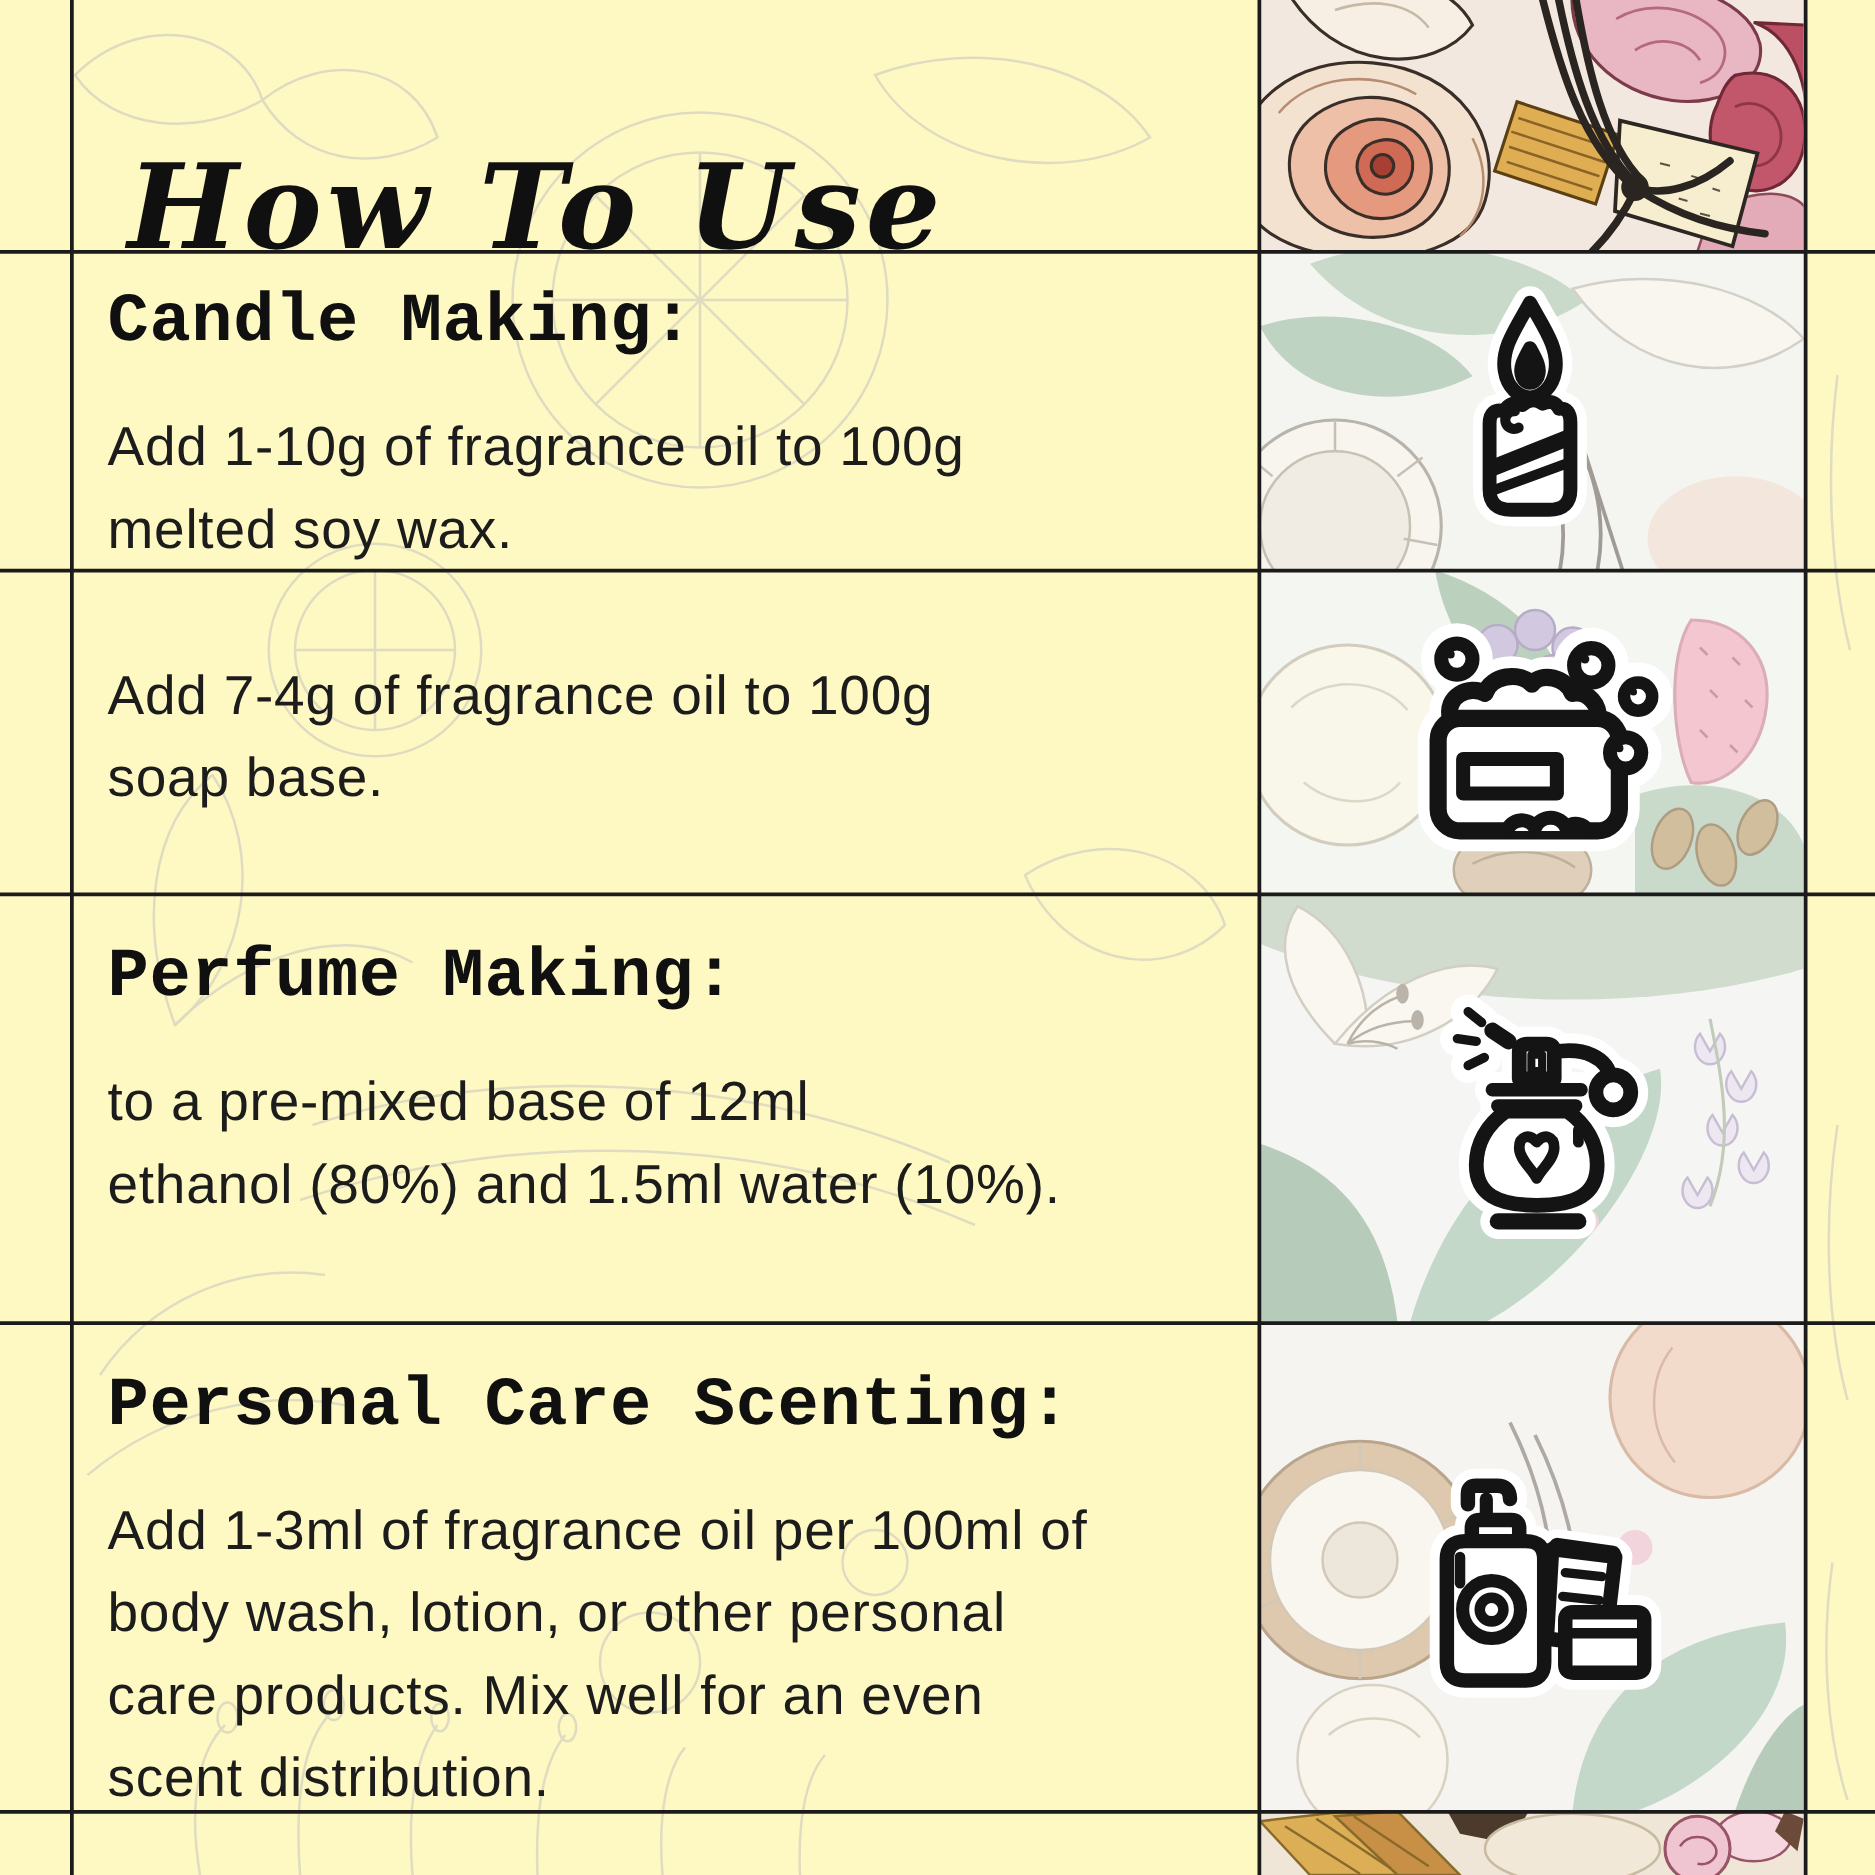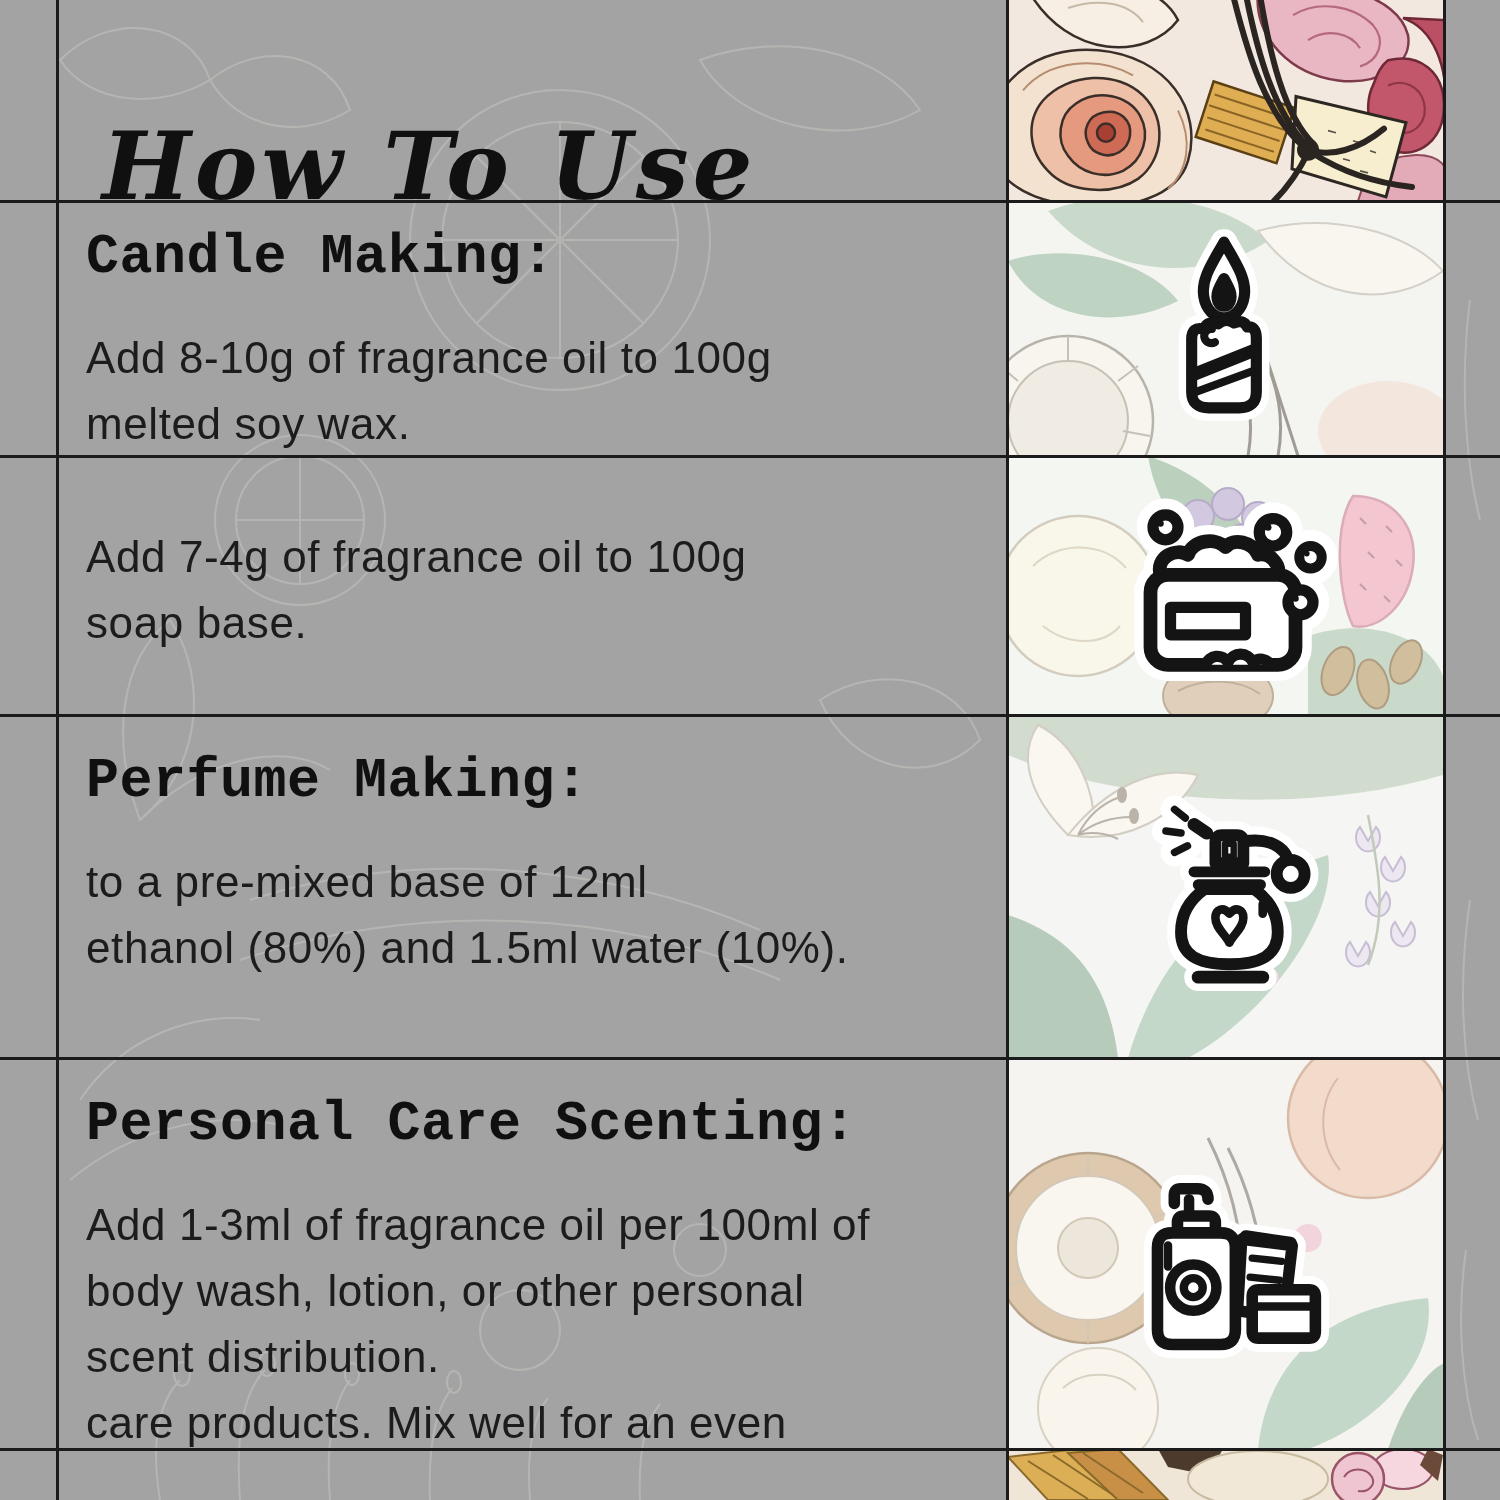--- a/index.html
+++ b/index.html
@@ -1,16 +1,16 @@
 <!DOCTYPE html>
 <html><head>
 <meta charset="utf-8">
 <style>
   html,body{margin:0;padding:0;background:#ffffff;}
-  .page{position:relative;width:1500px;height:1500px;background:#a3a3a3;overflow:hidden;
+  .page{position:relative;width:1500px;height:1500px;background:#fef9c3;overflow:hidden;
         font-family:"Liberation Sans","DejaVu Sans",sans-serif;color:#161616;}
   .bgpattern{position:absolute;left:0;top:0;z-index:0;}
   
   .vline{position:absolute;top:0;width:3px;height:1500px;background:#1b1b1b;z-index:40;}
   .hline{position:absolute;left:0;width:1500px;height:3px;background:#1b1b1b;z-index:40;}
   
   .title{position:absolute;left:102px;top:48px;z-index:20;
          font-family:"DejaVu Serif","Liberation Serif",serif;font-style:italic;font-weight:700;
          font-size:94px;letter-spacing:4px;color:#101010;white-space:nowrap;}
   
@@ -321,21 +321,21 @@
       <path d="M118,112 Q118,106 124,106 L172,106 Q178,106 178,112 L178,146 Q178,152 172,152 L124,152 Q118,152 118,146 Z" fill="#ffffff"></path>
       <path d="M118,122 L178,122" stroke-width="8"></path>
     </g>
   </svg>
 
   <h1 class="title">How To Use</h1>
 
   <section class="section" style="top:226px">
     <h2>Candle Making:</h2>
     <div class="bodyblock">
-      <div class="bodyline">Add 8-10g of fragrance oil to 100g</div>
+      <div class="bodyline">Add 1-10g of fragrance oil to 100g</div>
       <div class="bodyline">melted soy wax.</div>
     </div>
   </section>
 
   <section class="section" style="top:488px">
     <div class="bodyblock">
       <div class="bodyline">Add 7-4g of fragrance oil to 100g</div>
       <div class="bodyline">soap base.</div>
     </div>
   </section>
@@ -346,22 +346,22 @@
       <div class="bodyline">to a pre-mixed base of 12ml</div>
       <div class="bodyline">ethanol (80%) and 1.5ml water (10%).</div>
     </div>
   </section>
 
   <section class="section" style="top:1093px">
     <h2>Personal Care Scenting:</h2>
     <div class="bodyblock">
       <div class="bodyline">Add 1-3ml of fragrance oil per 100ml of</div>
       <div class="bodyline">body wash, lotion, or other personal</div>
+      <div class="bodyline">care products. Mix well for an even</div>
       <div class="bodyline">scent distribution.</div>
-      <div class="bodyline">care products. Mix well for an even</div>
     </div>
   </section>
 
   <div class="vline" style="left:56px"></div>
   <div class="vline" style="left:1006px"></div>
   <div class="vline" style="left:1443px"></div>
   <div class="hline" style="top:200px"></div>
   <div class="hline" style="top:455px"></div>
   <div class="hline" style="top:714px"></div>
   <div class="hline" style="top:1057px"></div>

